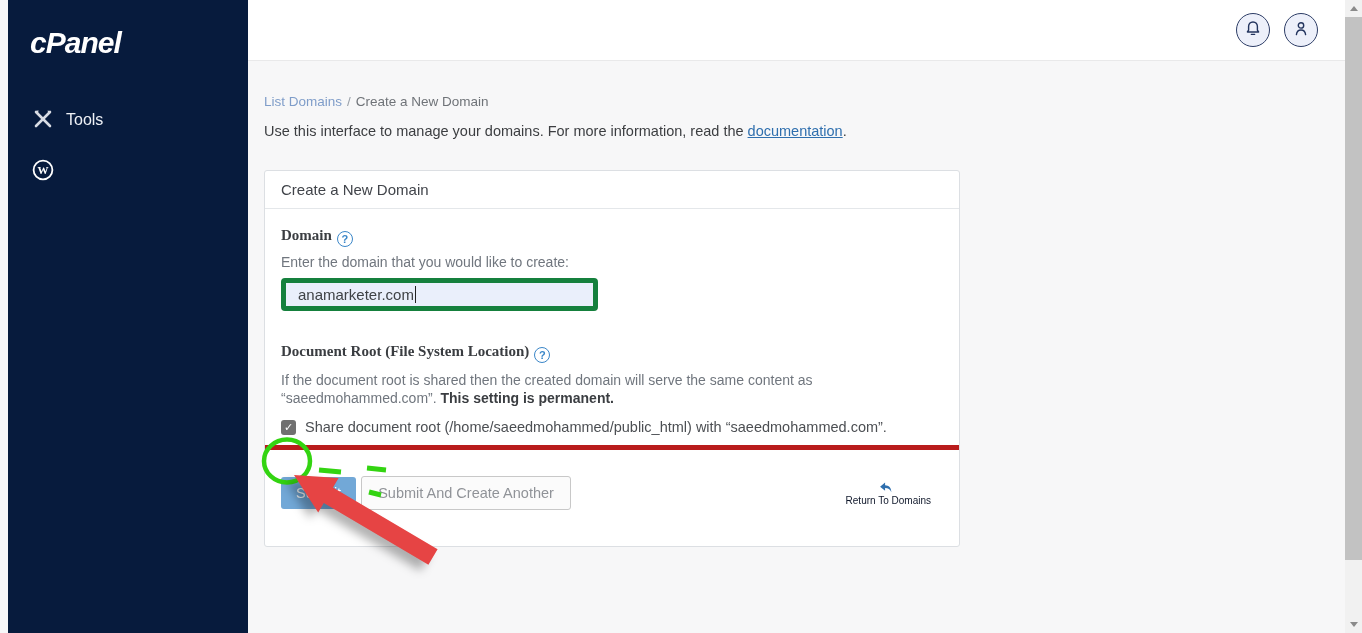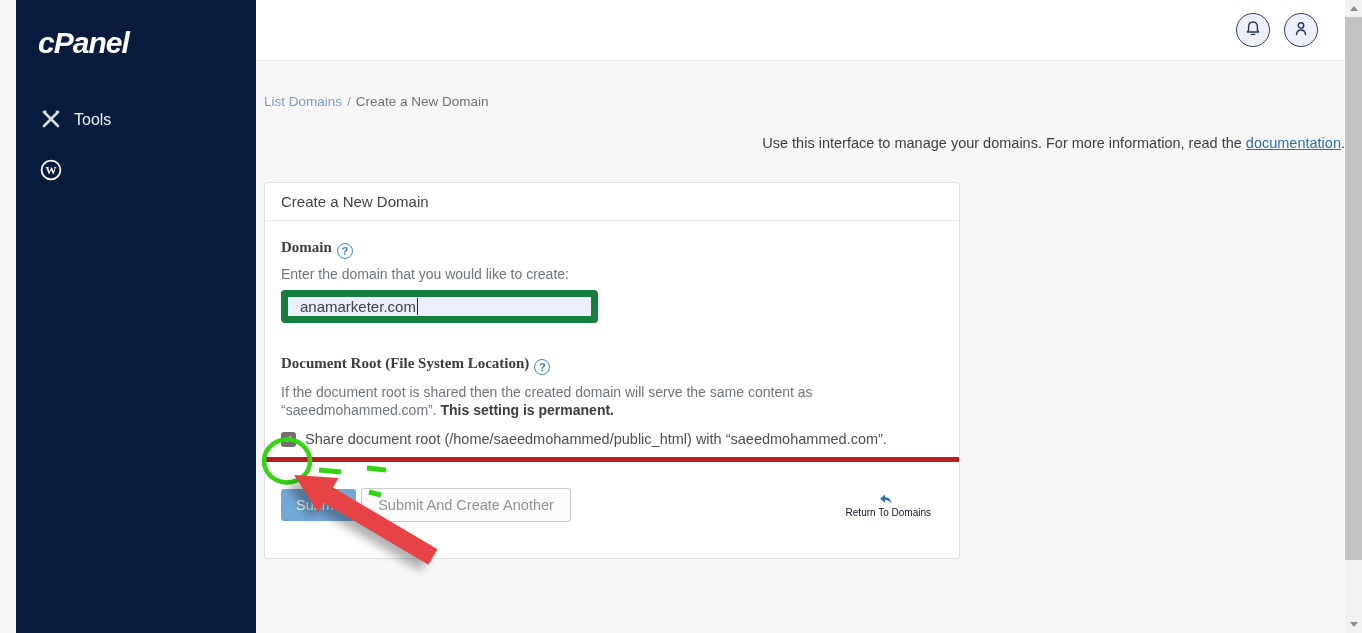--- a/index.html
+++ b/index.html
@@ -1,20 +1,20 @@
 <!DOCTYPE html>
 <html><head>
 <meta charset="utf-8">
 <style>
   * { margin:0; padding:0; box-sizing:border-box; }
   html,body { width:1362px; height:633px; overflow:hidden;
     font-family:"Liberation Sans","DejaVu Sans",sans-serif; background:#f7f7f8; }
 
   
-  .sidebar { position:absolute; left:16px; top:0; width:240px; height:633px;
+  .sidebar { position:absolute; left:8px; top:0; width:240px; height:633px;
     background:#071b3d; color:#eef1f6; z-index:5; }
   .logo { margin:26px 0 0 22px; font-size:30px; font-weight:bold; font-style:italic;
     letter-spacing:-1px; color:#ffffff; }
   .side-nav { margin-top:34px; }
   .side-item { padding:10px 14px 10px 24px; font-size:16px; line-height:31px;
     color:#eef1f6; cursor:pointer; }
   .side-item .s-icon { display:inline-block; width:22px; height:22px; vertical-align:-5px;
     margin-right:12px; }
 
   
@@ -45,37 +45,37 @@
   .sb-thumb { position:absolute; left:0; top:17px; width:17px; height:543px; background:#c2c2c2; }
 
   
   .content { position:absolute; left:240px; top:61px; width:1105px; height:572px;
     background:#f7f7f8; padding:22px 0 0 24px; }
   .page-title { font-size:29px; font-weight:400; color:#4e5154; }
   .breadcrumb { margin-top:11px; font-size:13.5px; }
   .breadcrumb a { color:#7f9dc9; text-decoration:none; cursor:pointer; }
   .breadcrumb .sep { color:#9aa0a8; margin:0 5px; }
   .breadcrumb .current { color:#6f7378; }
-  .intro { margin-top:26px; font-size:14.5px; color:#3c3e41;text-align:right; }
+  .intro { margin-top:14px; font-size:14.5px; color:#3c3e41; }
   .intro a { color:#2f6fae; text-decoration:underline; cursor:pointer; }
 
   
   .card { margin-top:31px; width:696px; background:#ffffff;
     border:1px solid #dcdfe3; border-radius:3px; }
   .card-header { padding:10px 16px; font-size:15px; color:#41444a;
     border-bottom:1px solid #e4e7ea; }
   .card-body { padding:17px 16px 10px 16px; }
   .field-label { font-size:15px; font-weight:bold; color:#3a3d41;font-family:Liberation Serif, serif; }
   .help-icon { display:inline-flex; width:16px; height:16px; border:1.5px solid #3a86c8;
     border-radius:50%; color:#3a86c8; font-size:11px; font-weight:bold;
     align-items:center; justify-content:center; vertical-align:-3px; margin-left:5px;
     cursor:pointer; }
   .hint { margin-top:7px; font-size:14px; color:#70767e; }
   .text-input { margin-top:8px; width:317px; height:33px; background:#eaeffb;
-    border:7px solid #15803d; border-radius:4px; display:flex; align-items:center;
+    border:5px solid #15803d; border-radius:4px; display:flex; align-items:center;
     padding:0 12px; font-size:15px; color:#3f4246; cursor:text; }
   .caret { display:inline-block; width:1px; height:17px; background:#222; margin-left:1px; }
   .docroot-block { margin-top:31px; }
   .desc { margin-top:8px; font-size:14px; color:#70767e; max-width:625px; line-height:18px; }
   .desc .perm { color:#3a3d41; font-weight:bold; }
   .check-row { margin-top:12px; display:flex; align-items:center; }
   .checkbox { width:15px; height:15px; background:#707070; border-radius:3px; color:#fff;
     font-size:11px; line-height:15px; text-align:center; margin-right:9px; cursor:pointer;
     flex:0 0 15px; }
   .check-label { font-size:14.5px; color:#4c4f53; }

